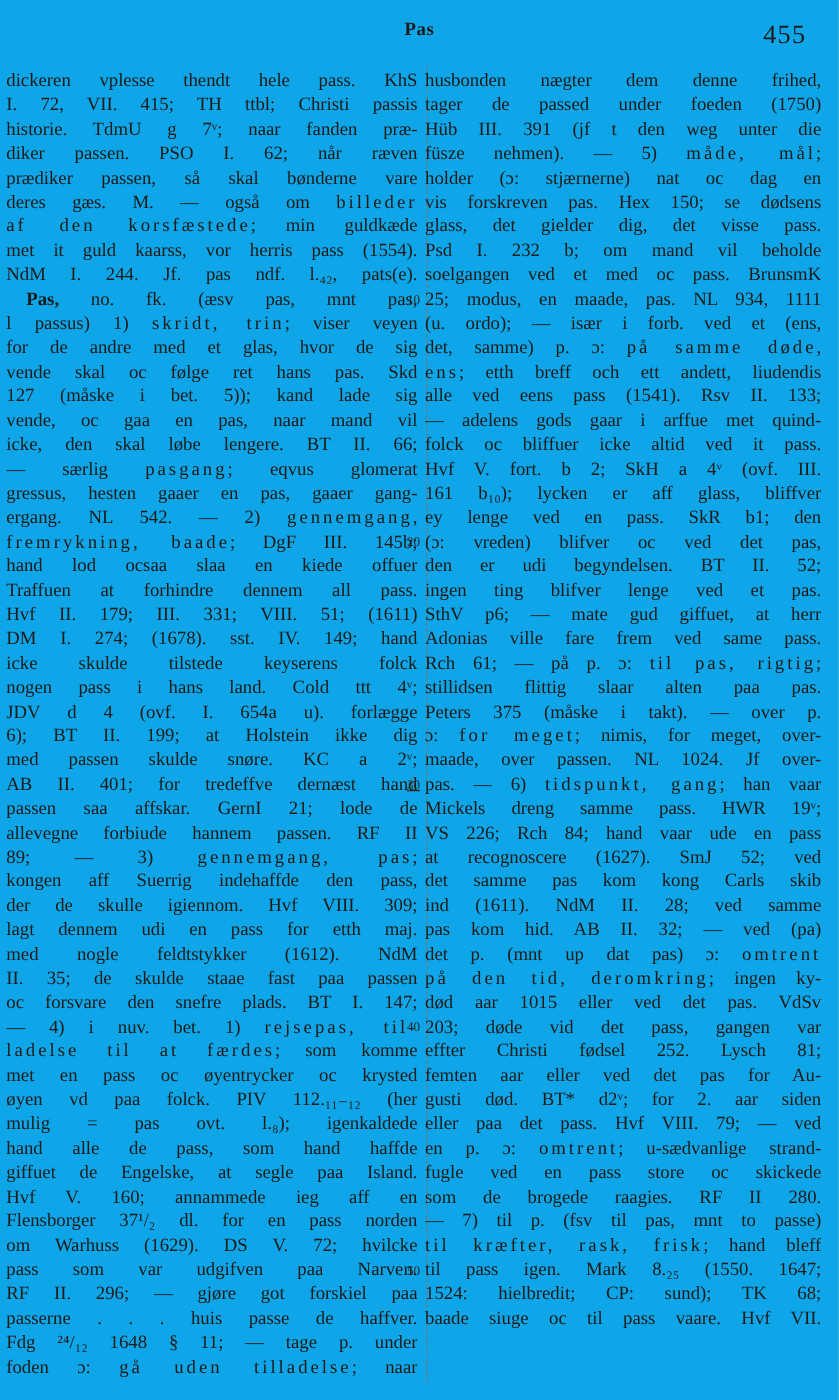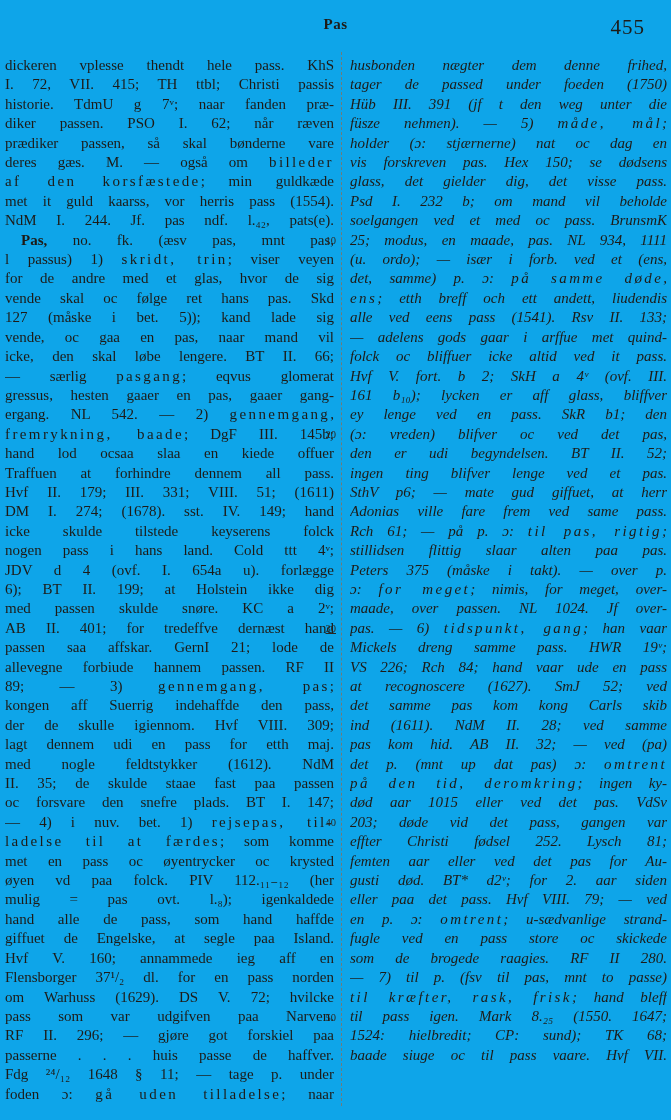--- a/index.html
+++ b/index.html
@@ -25,21 +25,21 @@
   }
   .page-number{
     position:absolute;right:26px;top:-1px;
     font-size:21px;font-weight:normal;letter-spacing:1px;
   }
   .col{
     position:absolute;top:56px;
     font-size:15px;line-height:19.42px;
   }
   .col-left{left:5px;width:329px;}
-  .col-right{left:350px;width:317px;font-style:italic;}
+  .col-right{left:340px;width:317px;}
   .text-line{
     height:19.42px;overflow:hidden;
     text-align:justify;
     -moz-text-align-last:justify;
     text-align-last:justify;
   }
   .text-line.indent{text-indent:16px;}
   .seg-b{font-weight:bold;}
   .seg-sp{letter-spacing:2.4px;}
   .divider{

